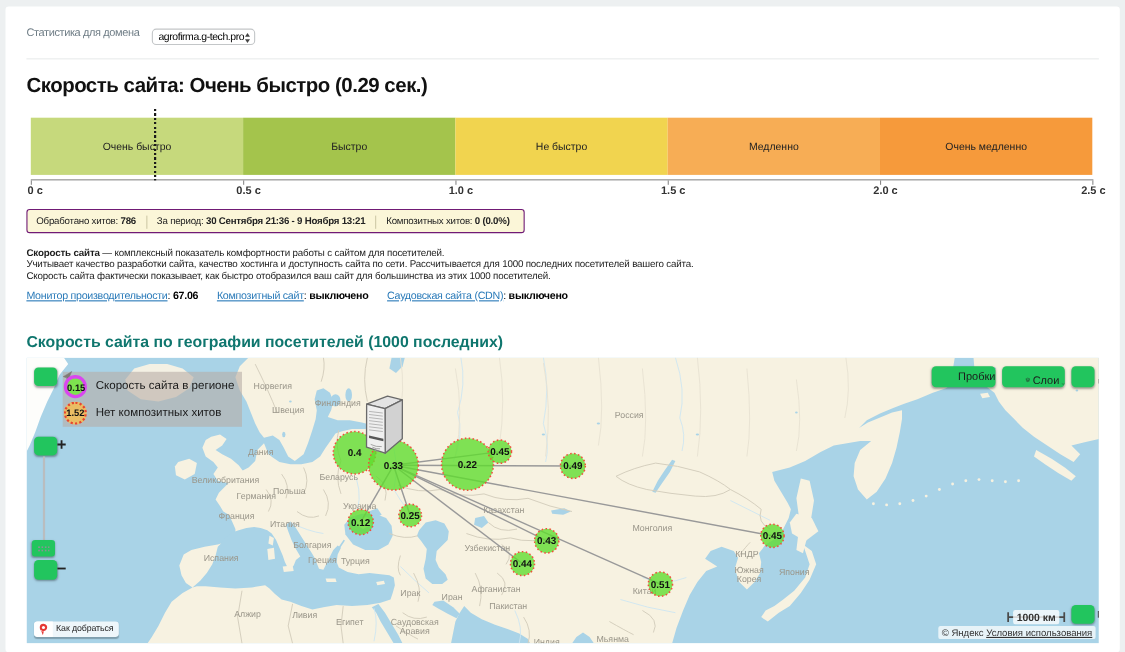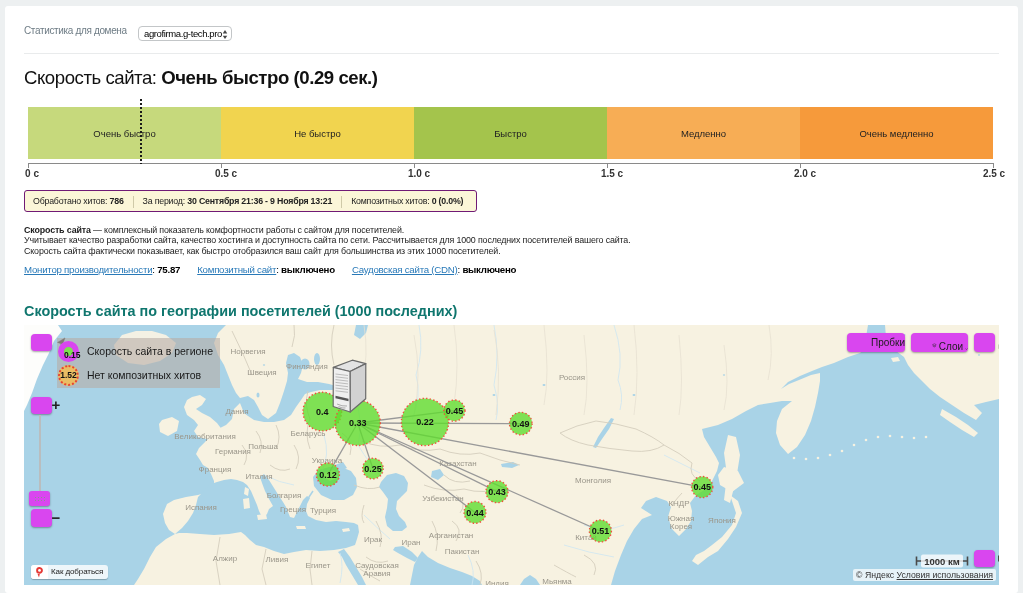--- a/index.html
+++ b/index.html
@@ -4,39 +4,39 @@
 <style>
 * { margin:0; padding:0; box-sizing:border-box; }
 html,body { width:1023px; height:593px; background:#edf0f1; font-family:"Liberation Sans", sans-serif; }
 #page { position:relative; width:1023px; height:593px; overflow:hidden; }
 #card { position:absolute; left:5px; top:6px; width:1013px; height:587px; background:#fff; border-radius:3px; }
 .abs { position:absolute; }
 #toplabel { left:24px; top:25px; font-size:10px; letter-spacing:-0.35px; color:#6e7c85; }
 #sel { left:138px; top:25.5px; width:94px; height:15px; border:1px solid #c3c6c8; border-radius:4px; background:#fff; font-size:9.5px; letter-spacing:-0.38px; color:#000; line-height:13px; padding:0 11px 0 5px; white-space:nowrap; overflow:hidden; }
 #sel .arr { position:absolute; right:3.5px; top:3px; width:6px; height:9px; }
 #divider1 { left:24px; top:53px; width:975px; height:1px; background:#e9ebec; }
-#h1 { left:24px; top:67px; font-size:18.6px; color:#111; letter-spacing:-0.45px; white-space:nowrap; }
+#h1 { left:24px; top:67px; font-size:18.6px; color:#111; letter-spacing:-0.45px; white-space:nowrap;font-weight:bold; }
 #h1 b { }
 #bar { left:28px; top:107px; width:965px; height:52px; display:flex; }
 #bar div { height:52px; font-size:9.5px; color:#222; display:flex; align-items:center; justify-content:center;text-align:center; }
 #axis { left:28px; top:163px; width:966px; height:1px; background:#8a8a8a; }
 .tick { top:164px; width:1px; height:4px; background:#8a8a8a; }
 .ticklab { top:168px; width:40px; text-align:center; font-size:10px; font-weight:bold; color:#333; }
 #marker { left:140px; top:99px; width:2px; height:65px; background:repeating-linear-gradient(180deg,#1a1a1a 0 2px,transparent 2px 4px); }
 #hitsbox { left:24px; top:190px; width:453px; height:22px; background:#fbf6d8; border:1px solid #701a75; border-radius:3px; font-size:8.8px; letter-spacing:-0.2px; color:#222; line-height:20px; white-space:nowrap; padding-left:8px; }
 #hitsbox .sep { display:inline-block; width:1px; height:12px; background:#cfcaa8; margin:0 9px; vertical-align:middle; }
 #paras { left:24px; top:225px; width:980px; font-size:8.9px; letter-spacing:-0.15px; line-height:10.4px; color:#1c1c1c; }
 #links { left:24px; top:264px; font-size:9.7px; letter-spacing:-0.25px; color:#000; white-space:nowrap; }
 #links a { color:#2879b8; text-decoration:underline; }
 #links b { font-weight:bold; }
 #h2 { left:24px; top:302.5px; font-size:14.4px; font-weight:bold; color:#0f766e; }
 #map { left:24px; top:325px; width:975px; height:260px; overflow:hidden; }
 #mapsvg { position:absolute; left:0; top:0; }
 
-.mbtn { position:absolute; background:#d946ef; border-radius:4px; box-shadow:0 1px 2px rgba(0,0,0,0.35);padding-left:21px; }
+.mbtn { position:absolute; background:#22c55e; border-radius:4px; box-shadow:0 1px 2px rgba(0,0,0,0.35);padding-left:21px; }
 #geobtn { left:6.5px; top:8.5px; width:18px; height:17px; }
 #plusbtn { left:6.5px; top:71.5px; width:18px; height:17px; font-size:15px; font-weight:bold; color:#222; text-align:center; line-height:16.5px; }
 #ztrack { position:absolute; left:14.6px; top:90px; width:2px; height:76px; background:#b9bdbf; }
 #zhandle { left:4.5px; top:166px; width:21.5px; height:15px; border-radius:3px; }
 #zhandle .dots { position:absolute; left:5px; top:4.5px; width:11px; height:6px; background-image:radial-gradient(circle, #8a9094 0.7px, transparent 0.8px); background-size:3px 3px; }
 #minusbtn { left:6.5px; top:184px; width:18px; height:18px; font-size:15px; font-weight:bold; color:#222; text-align:center; line-height:17px; }
 #probki { left:823px; top:7.5px; width:58px; height:19px; font-size:10px; color:#1c1c1c; display:flex; align-items:center; justify-content:center; gap:3px; white-space:nowrap; }
 #sloi { left:887px; top:7.5px; width:57px; height:19px; font-size:10px; color:#1c1c1c; display:flex; align-items:flex-end; justify-content:center; gap:2px; white-space:nowrap; }
 #expand { left:950px; top:7.5px; width:20px; height:19px; }
 #legend { position:absolute; left:33px; top:13px; width:163px; height:50px; background:rgba(184,174,166,0.6); font-size:10.5px; color:#1a1a1a; white-space:nowrap; }
@@ -58,42 +58,42 @@
 <div class="abs" id="sel">agrofirma.g-tech.pro
  <svg class="arr" viewBox="0 0 7 12">
         <path d="M3.5 0 L6.5 4.5 H0.5 Z" fill="#444"></path>
         <path d="M3.5 12 L6.5 7.5 H0.5 Z" fill="#444"></path>
       </svg>
 </div>
 <div class="abs" id="divider1"></div>
 <div class="abs" id="h1">Скорость сайта: <b>Очень быстро (0.29 сек.)</b></div>
 <div class="abs" id="bar">
  <div style="width:193px;background:#c6d97c;">Очень быстро</div>
+ <div style="width:193px;background:#a4c44c;">Быстро</div>
  <div style="width:193px;background:#f1d44f;">Не быстро</div>
- <div style="width:193px;background:#a4c44c;">Быстро</div>
  <div style="width:193px;background:#f7ad55;">Медленно</div>
  <div style="width:193px;background:#f69a3b;">Очень медленно</div>
 </div>
 <div class="abs" id="axis"></div>
 <div class="abs tick" style="left:28px;"></div>
 <div class="abs tick" style="left:221px;"></div>
 <div class="abs tick" style="left:414px;"></div>
 <div class="abs tick" style="left:607px;"></div>
 <div class="abs tick" style="left:800px;"></div>
 <div class="abs tick" style="left:993px;"></div>
 <div class="abs ticklab" style="left:12px;">0 с</div>
 <div class="abs ticklab" style="left:206px;">0.5 с</div>
 <div class="abs ticklab" style="left:399px;">1.0 с</div>
 <div class="abs ticklab" style="left:592px;">1.5 с</div>
 <div class="abs ticklab" style="left:785px;">2.0 с</div>
 <div class="abs ticklab" style="left:974px;">2.5 с</div>
 <div class="abs" id="marker"></div>
 <div class="abs" id="hitsbox">Обработано хитов: <b>786</b><span class="sep"></span>За период: <b>30 Сентября 21:36 - 9 Ноября 13:21</b><span class="sep"></span>Композитных хитов: <b>0 (0.0%)</b></div>
 <div class="abs" id="paras"><b>Скорость сайта</b> — комплексный показатель комфортности работы с сайтом для посетителей.<br>Учитывает качество разработки сайта, качество хостинга и доступность сайта по сети. Рассчитывается для 1000 последних посетителей вашего сайта.<br>Скорость сайта фактически показывает, как быстро отобразился ваш сайт для большинства из этих 1000 посетителей.</div>
-<div class="abs" id="links"><a href="#">Монитор производительности</a>: <b>75.87</b><span style="display:inline-block;width:17px"></span><a href="#">Композитный сайт</a>: <b>выключено</b><span style="display:inline-block;width:17px"></span><a href="#">Саудовская сайта (CDN)</a>: <b>выключено</b></div>
+<div class="abs" id="links"><a href="#">Монитор производительности</a>: <b>67.06</b><span style="display:inline-block;width:17px"></span><a href="#">Композитный сайт</a>: <b>выключено</b><span style="display:inline-block;width:17px"></span><a href="#">Саудовская сайта (CDN)</a>: <b>выключено</b></div>
 <div class="abs" id="h2">Скорость сайта по географии посетителей (1000 последних)</div>
 <div class="abs" id="map">
 <svg id="mapsvg" width="975" height="260" viewBox="0 0 975 260">
 <rect x="0" y="0" width="975" height="260" fill="#a9d3e7"></rect>
 <path d="M202,0 L194,8 L190,18 L194,30 L200,40 L204,50 L208,60 L212,68 L216,73 L224,71 L230,75 L234,82 L238,90 L244,94 L252,88 L256,78 L260,66 L263,56 L264,48 L262,38 L264,30 L270,28 L276,32 L279,40 L277,48 L274,54 L283,57 L294,57 L305,59 L312,61 L316,63 L308,65 L296,65 L287,67 L281,69 L277,75 L272,82 L267,90 L260,95 L250,97 L240,97 L230,95 L224,91 L220,88 L216,78 L210,84 L208,94 L202,100 L194,104 L188,110 L182,116 L175,123 L172,129 L176,135 L179,140 L184,143 L187,149 L190,156 L190,162 L184,167 L174,170 L162,172 L150,175 L143,179 L139,189 L141,198 L145,205 L151,209 L142,214 L132,222 L126,232 L120,244 L114,254 L110,260 L334,260 L328,250 L322,240 L318,232 L314,227 L320,224 L326,232 L332,242 L338,252 L342,260 L386,260 L388,250 L390,240 L394,232 L398,226 L404,232 L414,238 L426,243 L438,247 L448,251 L456,256 L458,260 L496,260 L500,254 L506,250 L512,254 L516,260 L587,260 L591,246 L597,230 L603,216 L610,204 L618,194 L628,190 L617,183 L622,176 L632,172 L643,176 L647,182 L644,192 L648,204 L655,211 L662,204 L667,196 L668,186 L666,178 L672,170 L682,164 L688,156 L693,146 L695,138 L692,132 L686,122 L680,112 L678,104 L694,100 L708,94 L722,86 L734,80 L746,78 L758,76 L768,76 L758,84 L753,96 L752,108 L756,120 L764,129 L773,122 L781,110 L787,96 L791,82 L794,68 L796,56 L796,48 L787,50 L775,55 L765,59 L757,64 L764,57 L776,51 L788,46 L798,42 L810,38 L824,32 L836,28 L841,24 L842,12 L844,0 Z" fill="#f7f2e1"></path>
 <path d="M861,0 L975,0 L975,74 L962,77 L950,80 L958,88 L952,95 L940,88 L928,80 L916,72 L906,64 L898,56 L890,48 L884,40 L880,32 L872,26 L864,22 L862,12 Z" fill="#f7f2e1"></path>
 <path d="M918,84 L932,92 L944,100 L954,108 L950,112 L938,105 L926,97 L916,90 Z" fill="#f7f2e1"></path>
 <path d="M867,33 L874,32 L876,36 L869,37 Z" fill="#f7f2e1"></path>
 <path d="M0,0 L34,0 L38,6 L30,16 L25,28 L19,40 L13,54 L8,68 L3,80 L0,86 Z" fill="#fdfdfb"></path>
 <path d="M90,20 L98,10 L112,6 L128,6 L142,10 L152,18 L148,28 L136,36 L120,40 L104,38 L92,30 Z" fill="#f4f1e4"></path>
@@ -290,21 +290,21 @@
 <div class="mbtn" id="sloi"><svg width="13" height="13" viewBox="0 0 13 13">
           <path d="M6.5 1.6 L11.6 4.1 L6.5 6.6 L1.4 4.1 Z" fill="none" stroke="#2a2a2a" stroke-width="1.1"></path>
           <path d="M2 6.3 L6.5 8.5 L11 6.3 M2 8.4 L6.5 10.6 L11 8.4" fill="none" stroke="#2a2a2a" stroke-width="1.1"></path>
         </svg> Слои <svg width="8" height="6" viewBox="0 0 8 6">
           <path d="M1 1.5 L4 4.5 L7 1.5" fill="none" stroke="#333" stroke-width="1.3"></path>
         </svg></div>
 <div class="mbtn" id="expand"><svg width="20" height="19" viewBox="0 0 20 19">
           <path d="M11.5 8 L15 4.5 M12 4 h3.5 v3.5 M8.5 11 L5 14.5 M8 15 h-3.5 v-3.5" fill="none" stroke="#333" stroke-width="1.4"></path>
         </svg></div>
 <div id="legend">
- <div class="lcirc" style="top:3px;background:#7de24f;border:6px solid #d946ef;line-height:17px;">0.15</div>
+ <div class="lcirc" style="top:3px;background:#7de24f;border:3px solid #d946ef;line-height:17px;">0.15</div>
  <div class="lcirc" style="top:27px;background:#eabd64;border:2px dotted #e8452f;line-height:17px;">1.52</div>
  <div class="lrow1">Скорость сайта в регионе</div>
  <div class="lrow2">Нет композитных хитов</div>
 </div>
 <div class="mbtn" id="route"><div class="pinbox"><svg width="17" height="14" viewBox="0 0 17 14">
             <path d="M8.5 2 a3.4 3.4 0 1 1 -2.4 5.8 L8 12.5 L8.8 9 A3.4 3.4 0 0 1 8.5 2 Z" fill="#e53935"></path>
             <circle cx="8.5" cy="5.4" r="1.4" fill="#fff"></circle>
           </svg></div>Как добраться</div>
 <div id="scalebar"><svg width="85" height="16" viewBox="0 0 85 16">
           <path d="M26.5 3.5 v9 M26.5 8 h51 M77.5 3.5 v9" stroke="#4a4a4a" stroke-width="1.6" fill="none"></path>

